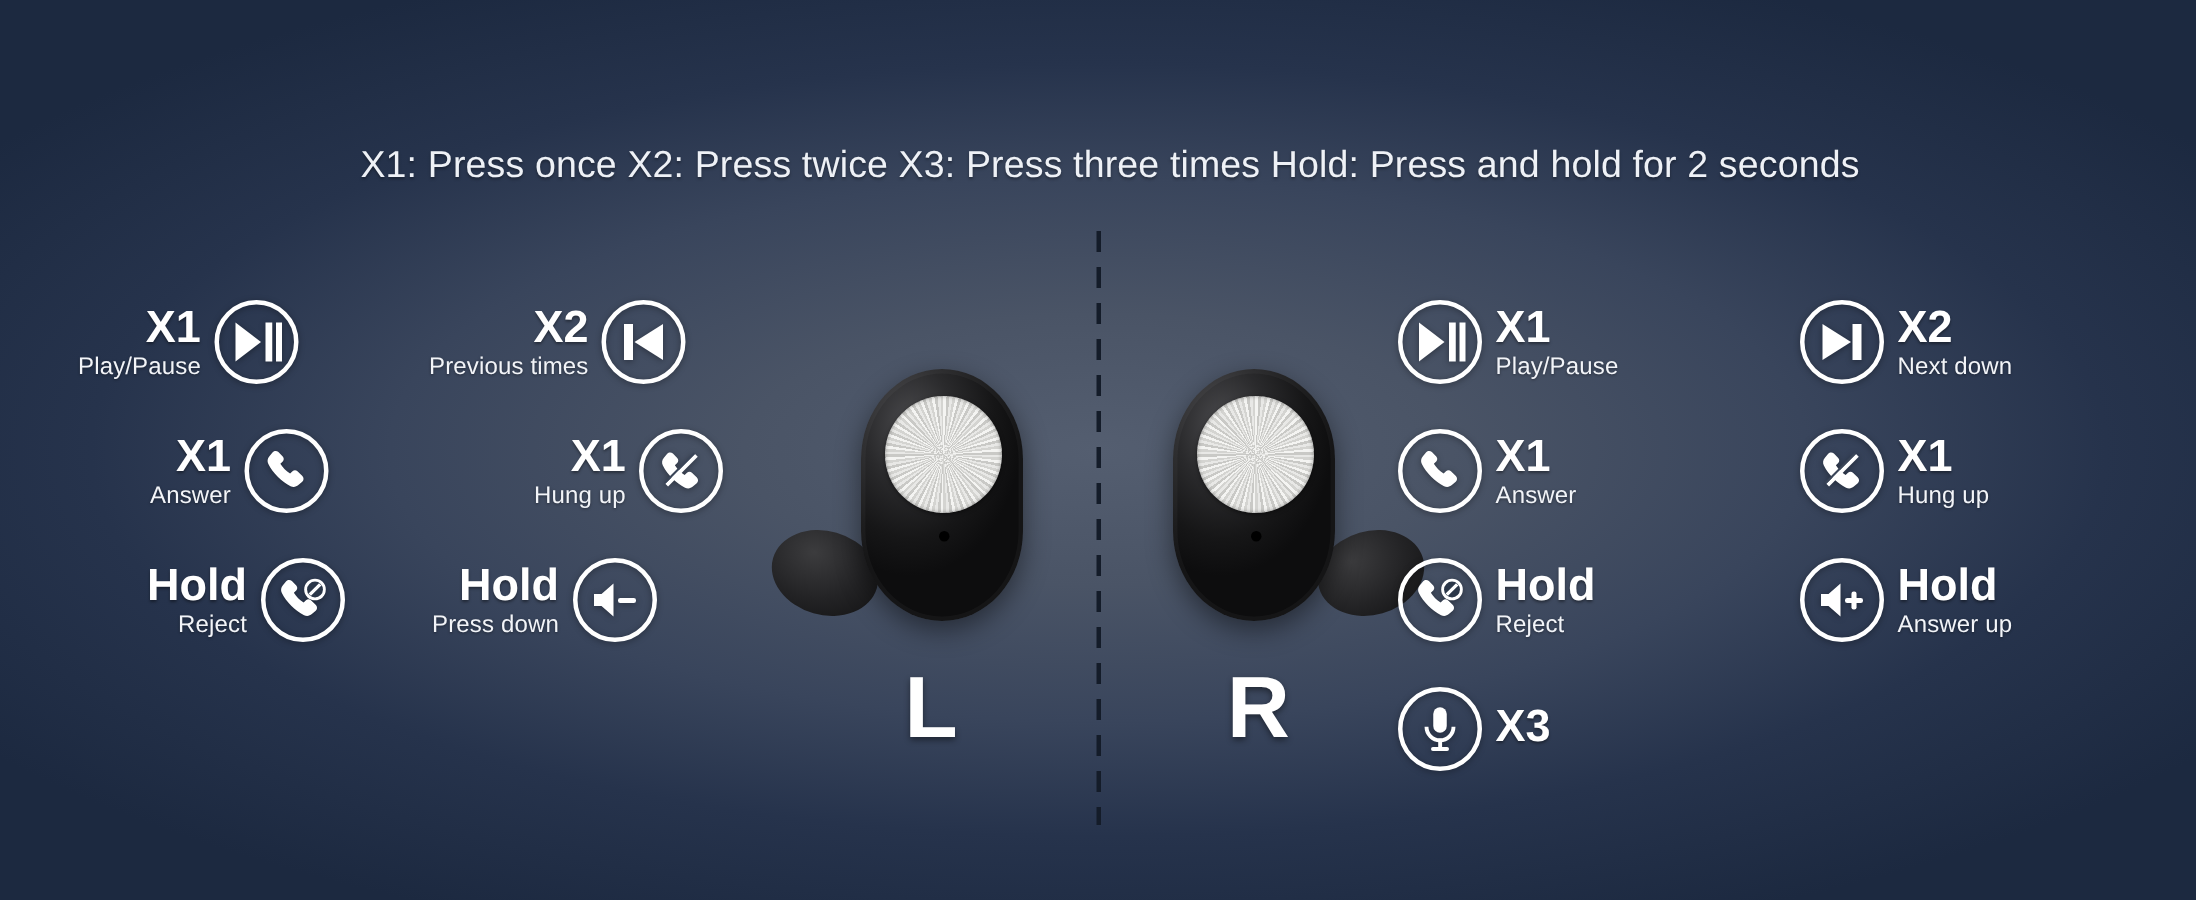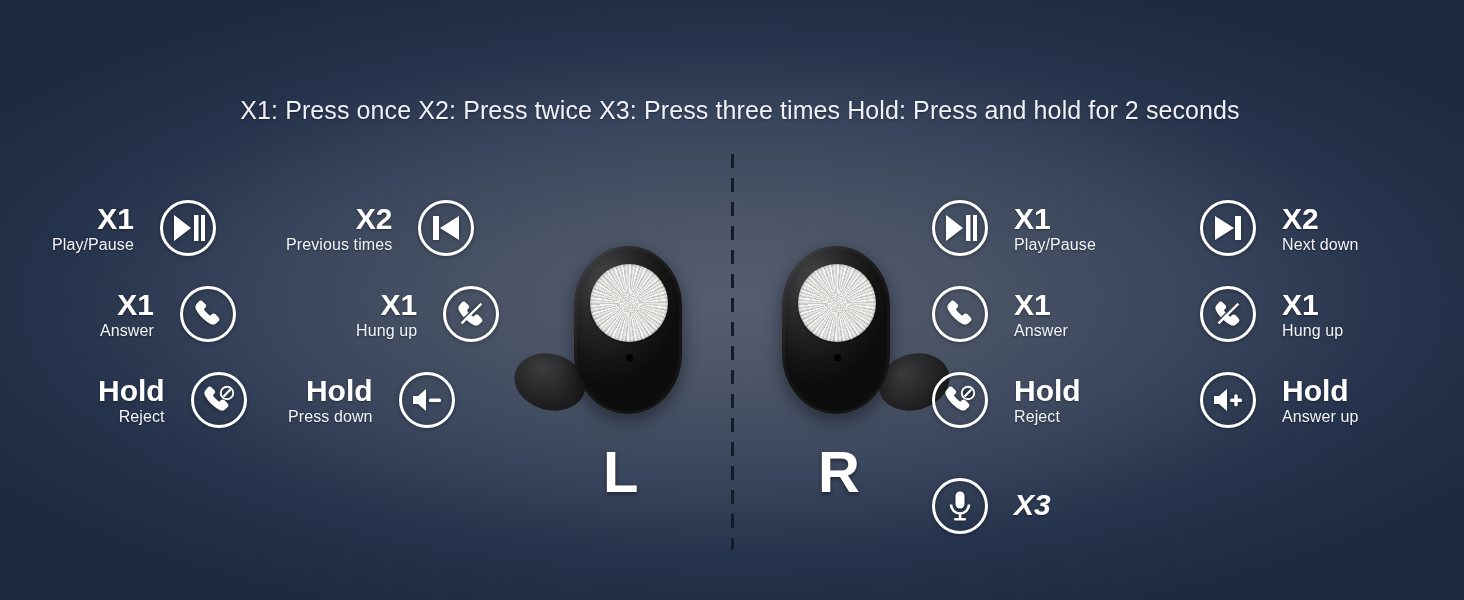--- a/index.html
+++ b/index.html
@@ -37,21 +37,21 @@
     background-image: linear-gradient(to bottom, #141c29 0 58%, rgba(0,0,0,0) 58% 100%);
     background-size: 3px 24px;
     background-repeat: repeat-y;
   }
 
   
   .item {
     position: absolute;
     display: flex;
     align-items: center;
-    gap: 26px;
+    gap: 9px;
   }
   .item.rtl { flex-direction: row-reverse; }
 
   .txtblock {
     display: flex;
     flex-direction: column;
     justify-content: center;
     line-height: 1.0;
   }
   .item.rtl .txtblock { align-items: flex-end; text-align: right; }
@@ -288,21 +288,21 @@
         <circle cx="25" cy="9" r="5.3" fill="#2b3749"></circle>
         <rect x="20.1" y="7.9" width="9.8" height="2.2" transform="rotate(-45 25 9)" fill="#fff"></rect>
       </svg>
     </div>
     <div class="txtblock">
       <span class="press">Hold</span>
       <span class="action">Reject</span>
     </div>
   </div>
 
-  <div class="item" style="left:932px; top:478px;font-style:italic;">
+  <div class="item" style="left:932px; top:458px;">
     <div class="badge">
       <svg width="26" height="32" viewBox="0 0 26 32" fill="#fff">
         <rect x="8.5" y="1.5" width="9" height="17" rx="4.5"></rect>
         <path d="M4 14.5 a9 9 0 0 0 18 0" fill="none" stroke="#fff" stroke-width="2.6"></path>
         <rect x="11.8" y="22.5" width="2.6" height="6"></rect>
         <rect x="7" y="28" width="12" height="2.6" rx="1.3"></rect>
       </svg>
     </div>
     <div class="txtblock">
       <span class="press">X3</span>

